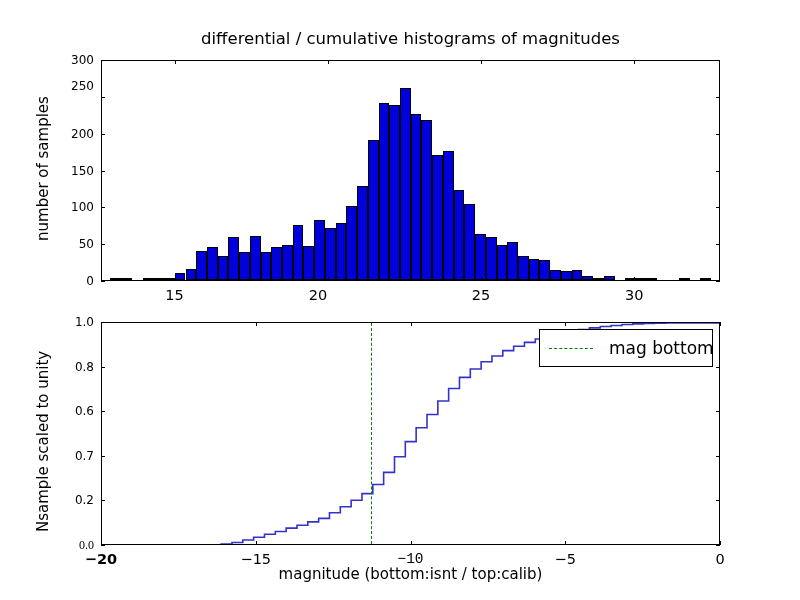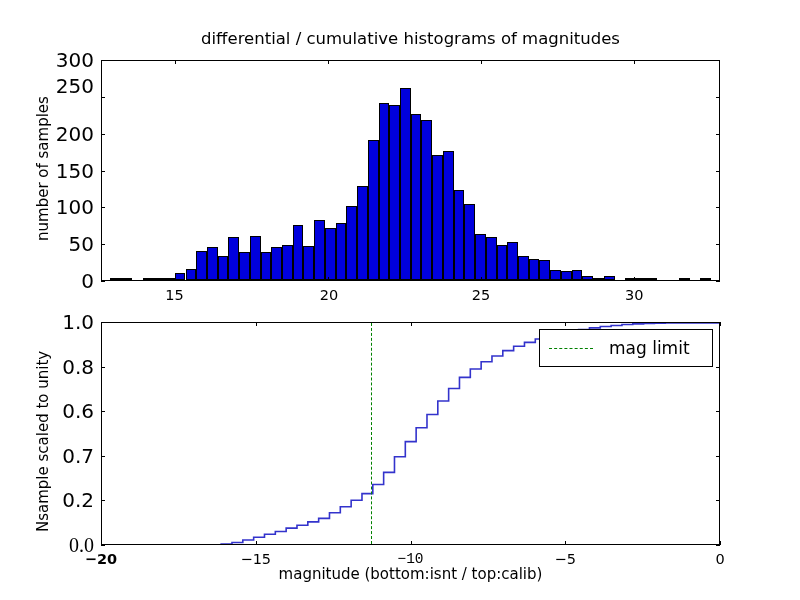--- a/index.html
+++ b/index.html
@@ -74,21 +74,21 @@
   .ticklabel-x {
     position: absolute;
     font-size: 14.5px;
     color: #000000;
     text-align: center;
     white-space: nowrap;
     transform: translateX(-50%);
   }
   .ticklabel-y {
     position: absolute;
-    font-size: 20px;
+    font-size: 12px;
     color: #000000;
     text-align: right;
     white-space: nowrap;
     transform: translateY(-50%);
   }
 
   
   .bar {
     position: absolute;
     box-sizing: border-box;
@@ -196,21 +196,21 @@
         <div class="bar" style="left: 576.87px; width: 10.73px; height: 1.47px; background: rgb(0, 0, 221); border-color: rgb(0, 0, 0);"></div>
         <div class="bar" style="left: 598.32px; width: 10.73px; height: 1.2px; background: rgb(0, 0, 221); border-color: rgb(0, 0, 0);"></div>
       </div>
   </div>
   <div id="top-decor">
       <div class="tick-x" style="left:174.5px; top:277px; height:4px;"></div>
       <div class="tick-x" style="left:174.5px; top:60px; height:4px;"></div>
       <div class="ticklabel-x" style="left:174.5px; top:287px;">15</div>
       <div class="tick-x" style="left:327.8px; top:277px; height:4px;"></div>
       <div class="tick-x" style="left:327.8px; top:60px; height:4px;"></div>
-      <div class="ticklabel-x" style="left:329px; top:287px;">20</div>
+      <div class="ticklabel-x" style="left:318px; top:287px;">20</div>
       <div class="tick-x" style="left:481.0px; top:277px; height:4px;"></div>
       <div class="tick-x" style="left:481.0px; top:60px; height:4px;"></div>
       <div class="ticklabel-x" style="left:481.0px; top:287px;">25</div>
       <div class="tick-x" style="left:634.2px; top:277px; height:4px;"></div>
       <div class="tick-x" style="left:634.2px; top:60px; height:4px;"></div>
       <div class="ticklabel-x" style="left:634.2px; top:287px;">30</div>
       <div class="tick-y" style="left:101px; top:281.0px; width:4px;"></div>
       <div class="tick-y" style="left:716px; top:281.0px; width:4px;"></div>
       <div class="ticklabel-y" style="left:49px; top:281.0px; width:45px;">0</div>
       <div class="tick-y" style="left:101px; top:244.2px; width:4px;"></div>
@@ -278,16 +278,16 @@
       <div class="tick-y" style="left:716px; top:322.0px; width:4px;"></div>
       <div class="ticklabel-y" style="left:49px; top:322.0px; width:45px;">1.0</div>
     </div>
 
   <div class="axis-label-y" style="left:34px; top:532px;">Nsample scaled to unity</div>
 
   <div class="axis-label-x" style="left:101px; top:565px; width:619px;">magnitude (bottom:isnt / top:calib)</div>
 
   <div class="legend" style="left:539px; top:329px; width:174px; height:38px;">
     <span class="legend-line"></span>
-    <span class="legend-text">mag limit</span>
+    <span class="legend-text">mag bottom</span>
   </div>
 
 </div>
 
 </body></html>

